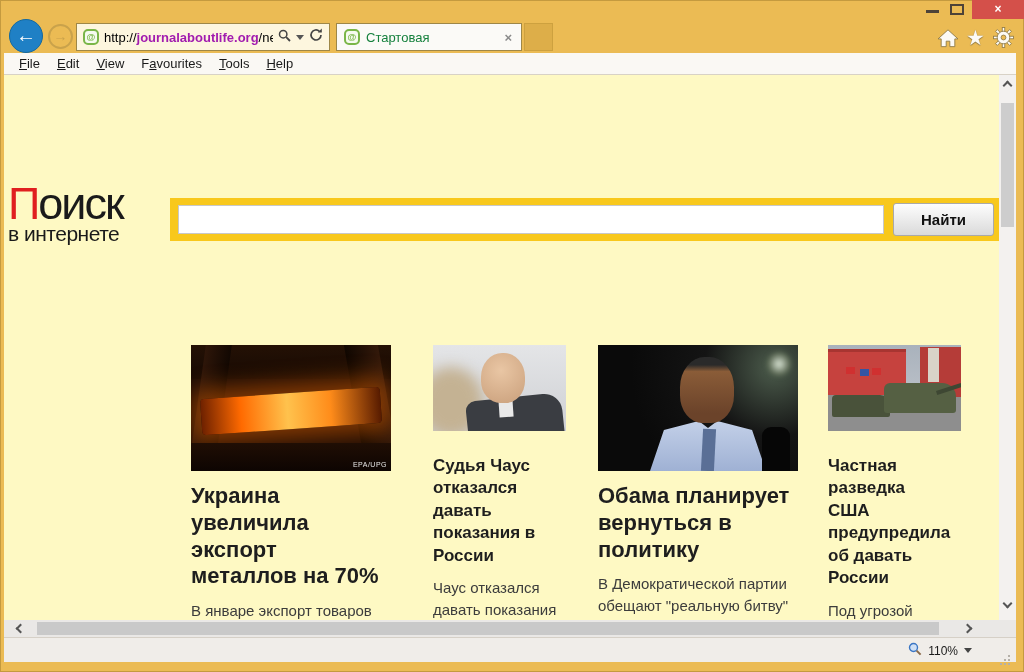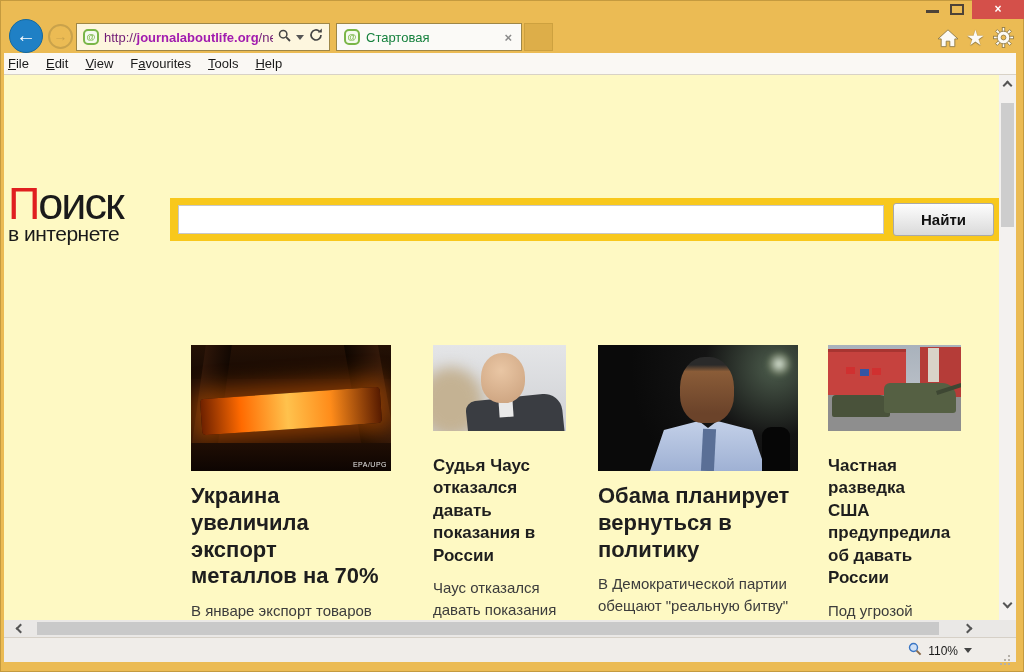--- a/index.html
+++ b/index.html
@@ -37,21 +37,21 @@
     background:#FDF6DE; border:1px solid #9E8747;
     display:flex; align-items:center; padding:0 6px; gap:5px; cursor:text;
   }
   .favicon {
     width:16px; height:16px; flex:0 0 16px;
     border:2px solid #7AB648; border-radius:5px;
     color:#7AB648; font-size:9px; font-weight:bold; text-align:center; line-height:12px;
     background:#F6FBF0;
   }
   .url { font-size:13px; white-space:nowrap; overflow:hidden; flex:1; }
-  .url .dim { color:#701a75; }
+  .url .dim { color:#000000; }
   .url .dom { color:#a21caf; font-weight:bold; }
   .addr-icons { display:flex; align-items:center; gap:5px; flex:0 0 auto; }
   .caret-down { width:0; height:0; border-left:4px solid transparent; border-right:4px solid transparent; border-top:5px solid #555; }
   .tab {
     position:absolute; left:336px; top:23px; width:186px; height:28px;
     background:#FBFAF7; border:1px solid #9E8747;
     display:flex; align-items:center; padding:0 7px; gap:6px; cursor:pointer;
   }
   .tab-title { font-size:13px; color:#15803d; flex:1; white-space:nowrap; overflow:hidden; }
   .tab-close { color:#8A8A8A; font-size:13px; font-weight:bold; cursor:pointer; padding:0 2px; }
@@ -60,21 +60,21 @@
     background:#DDAE49; border:1px solid #CDA13F; cursor:pointer;
   }
   .tool-icons { position:absolute; right:8px; top:26px; display:flex; gap:3px; }
   .tool-btn { width:25px; height:23px; display:flex; align-items:center; justify-content:center; cursor:pointer; }
   .star-glyph { color:#FCFAF5; font-size:21px; text-shadow:0 0 1px #8F7A45, 0 1px 1px #8F7A45; line-height:1; }
 
   
   .menubar {
     position:absolute; left:4px; top:53px; width:1012px; height:22px;
     background:#FAF8F4; border-bottom:1px solid #D8D2C6;
-    display:flex; align-items:center; gap:17px; padding-left:4px;
+    display:flex; align-items:center; gap:17px; padding-left:15px;
   }
   .menu-item { font-size:13px; color:#1A1A1A; cursor:pointer; white-space:nowrap; }
   .mkey { text-decoration:underline; }
 
   
   .viewport {
     position:absolute; left:4px; top:75px; width:1012px; height:545px;
     background:#fef9c3; overflow:hidden;
   }
 

